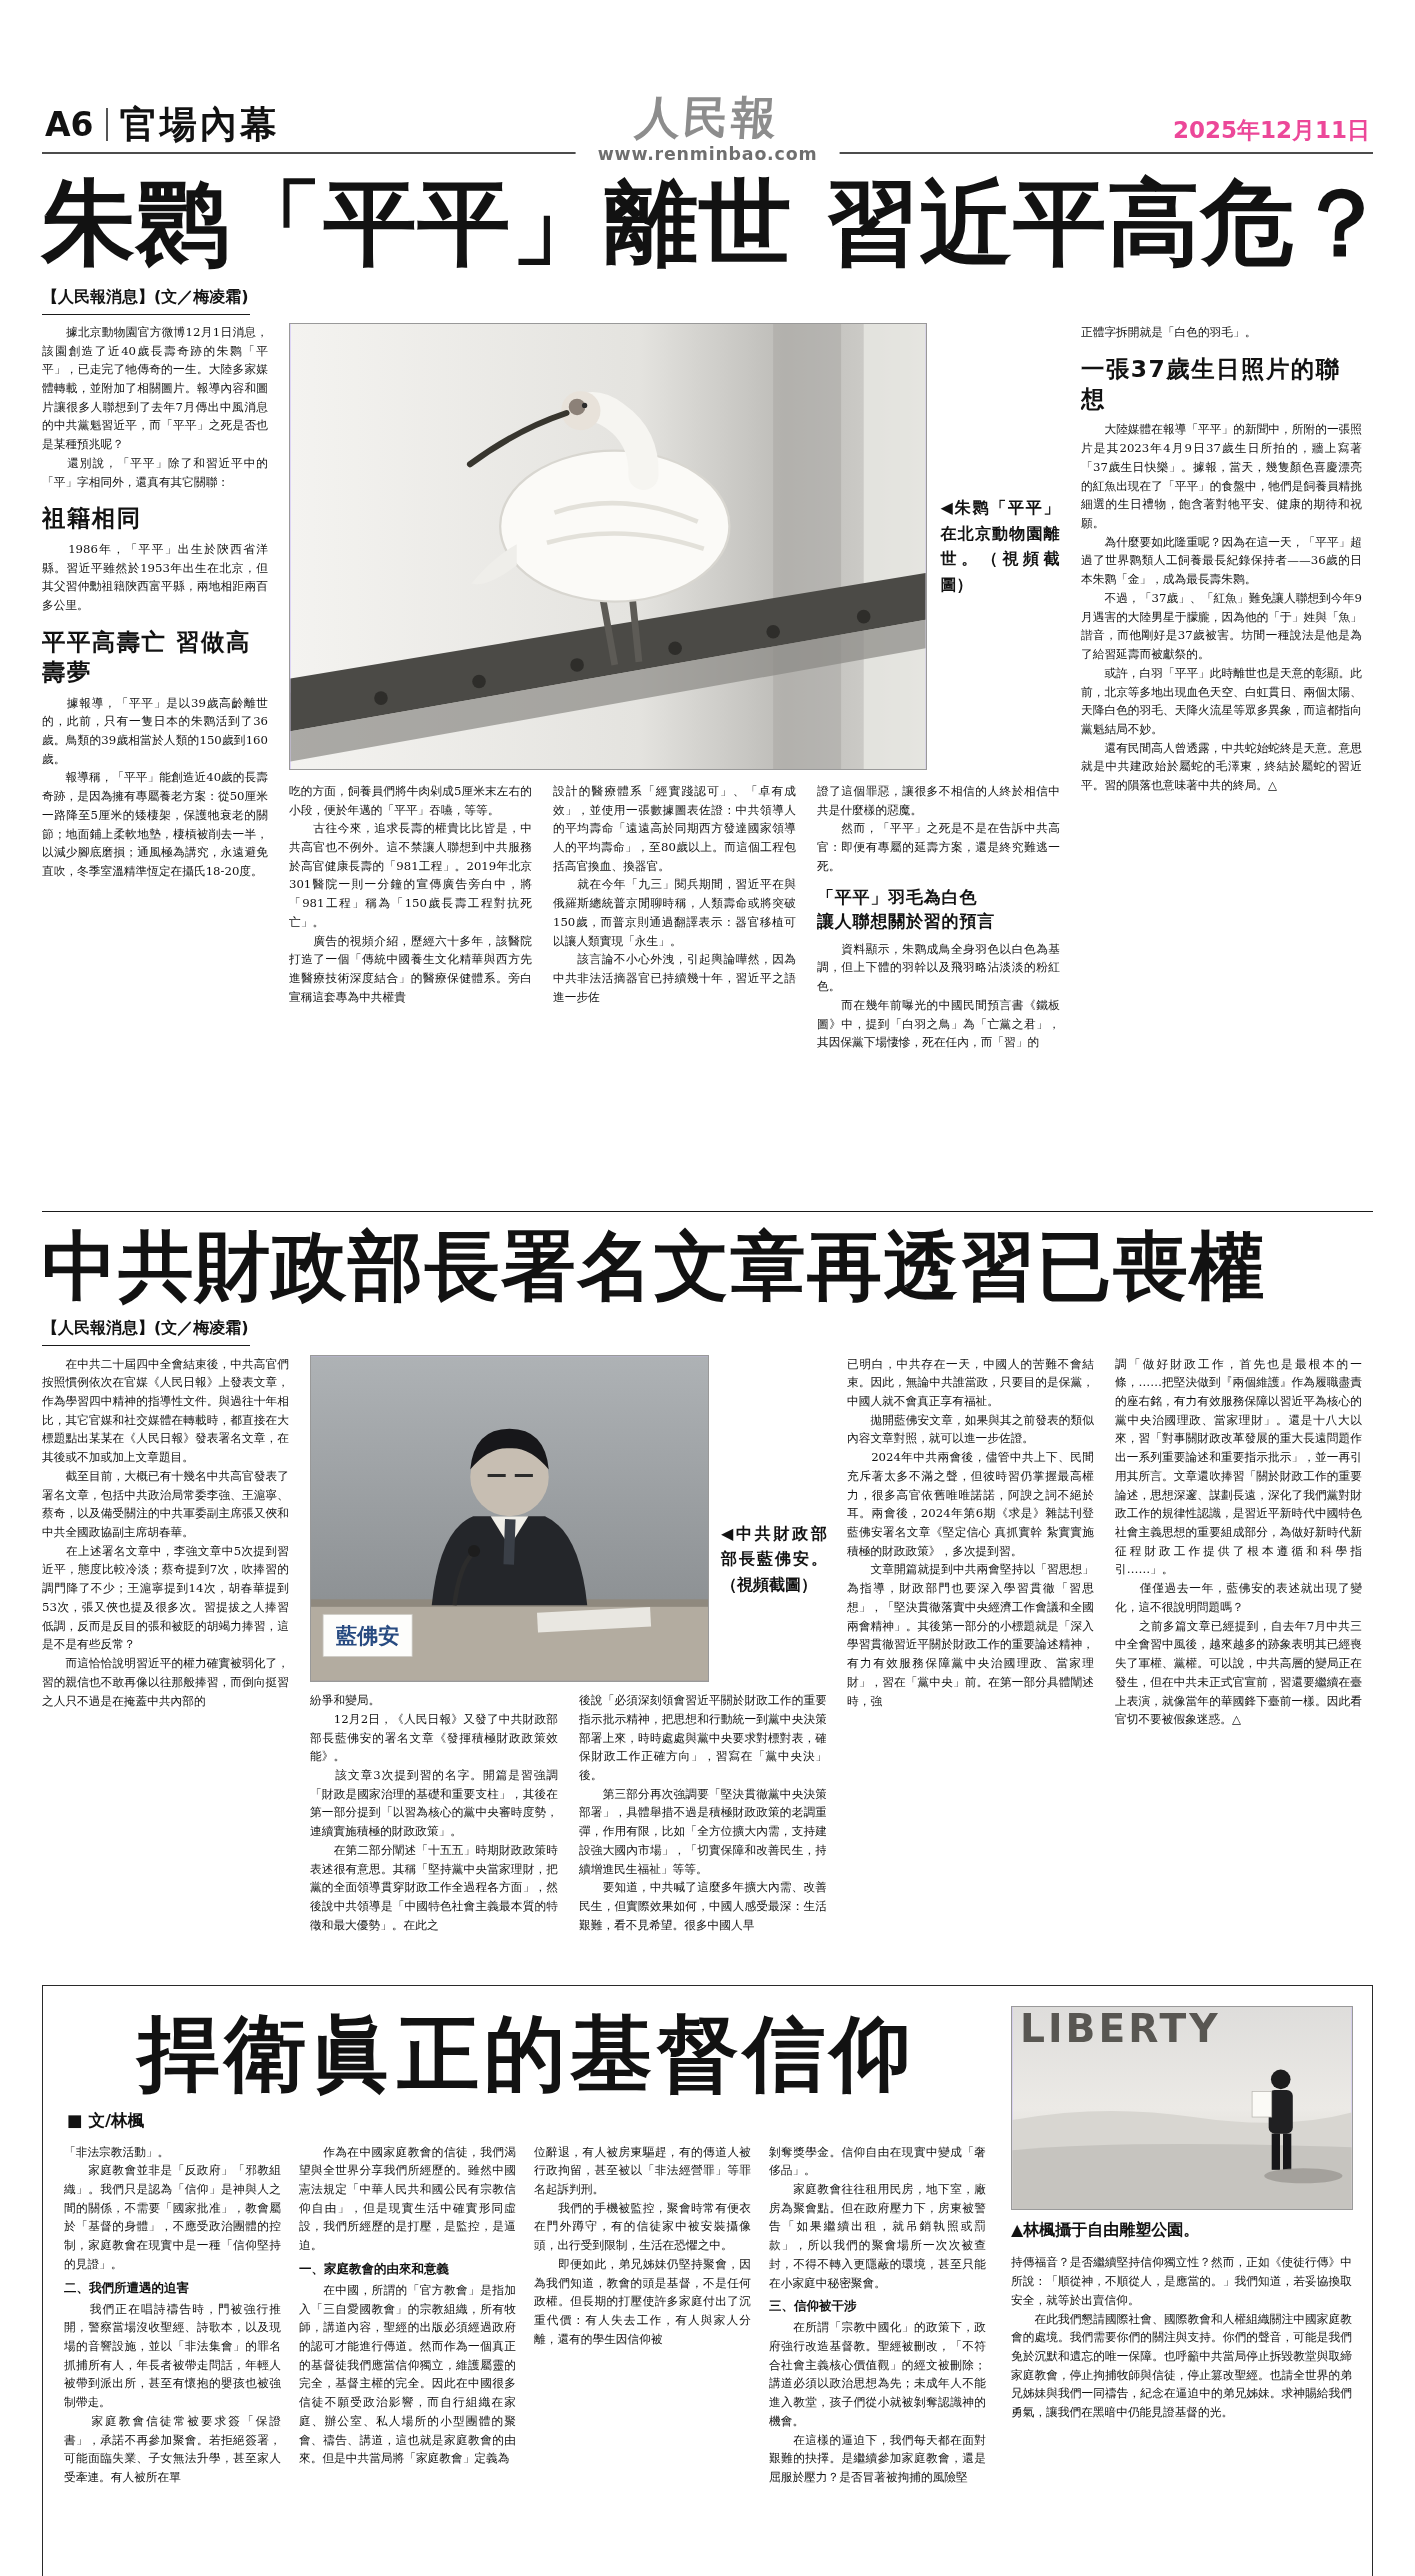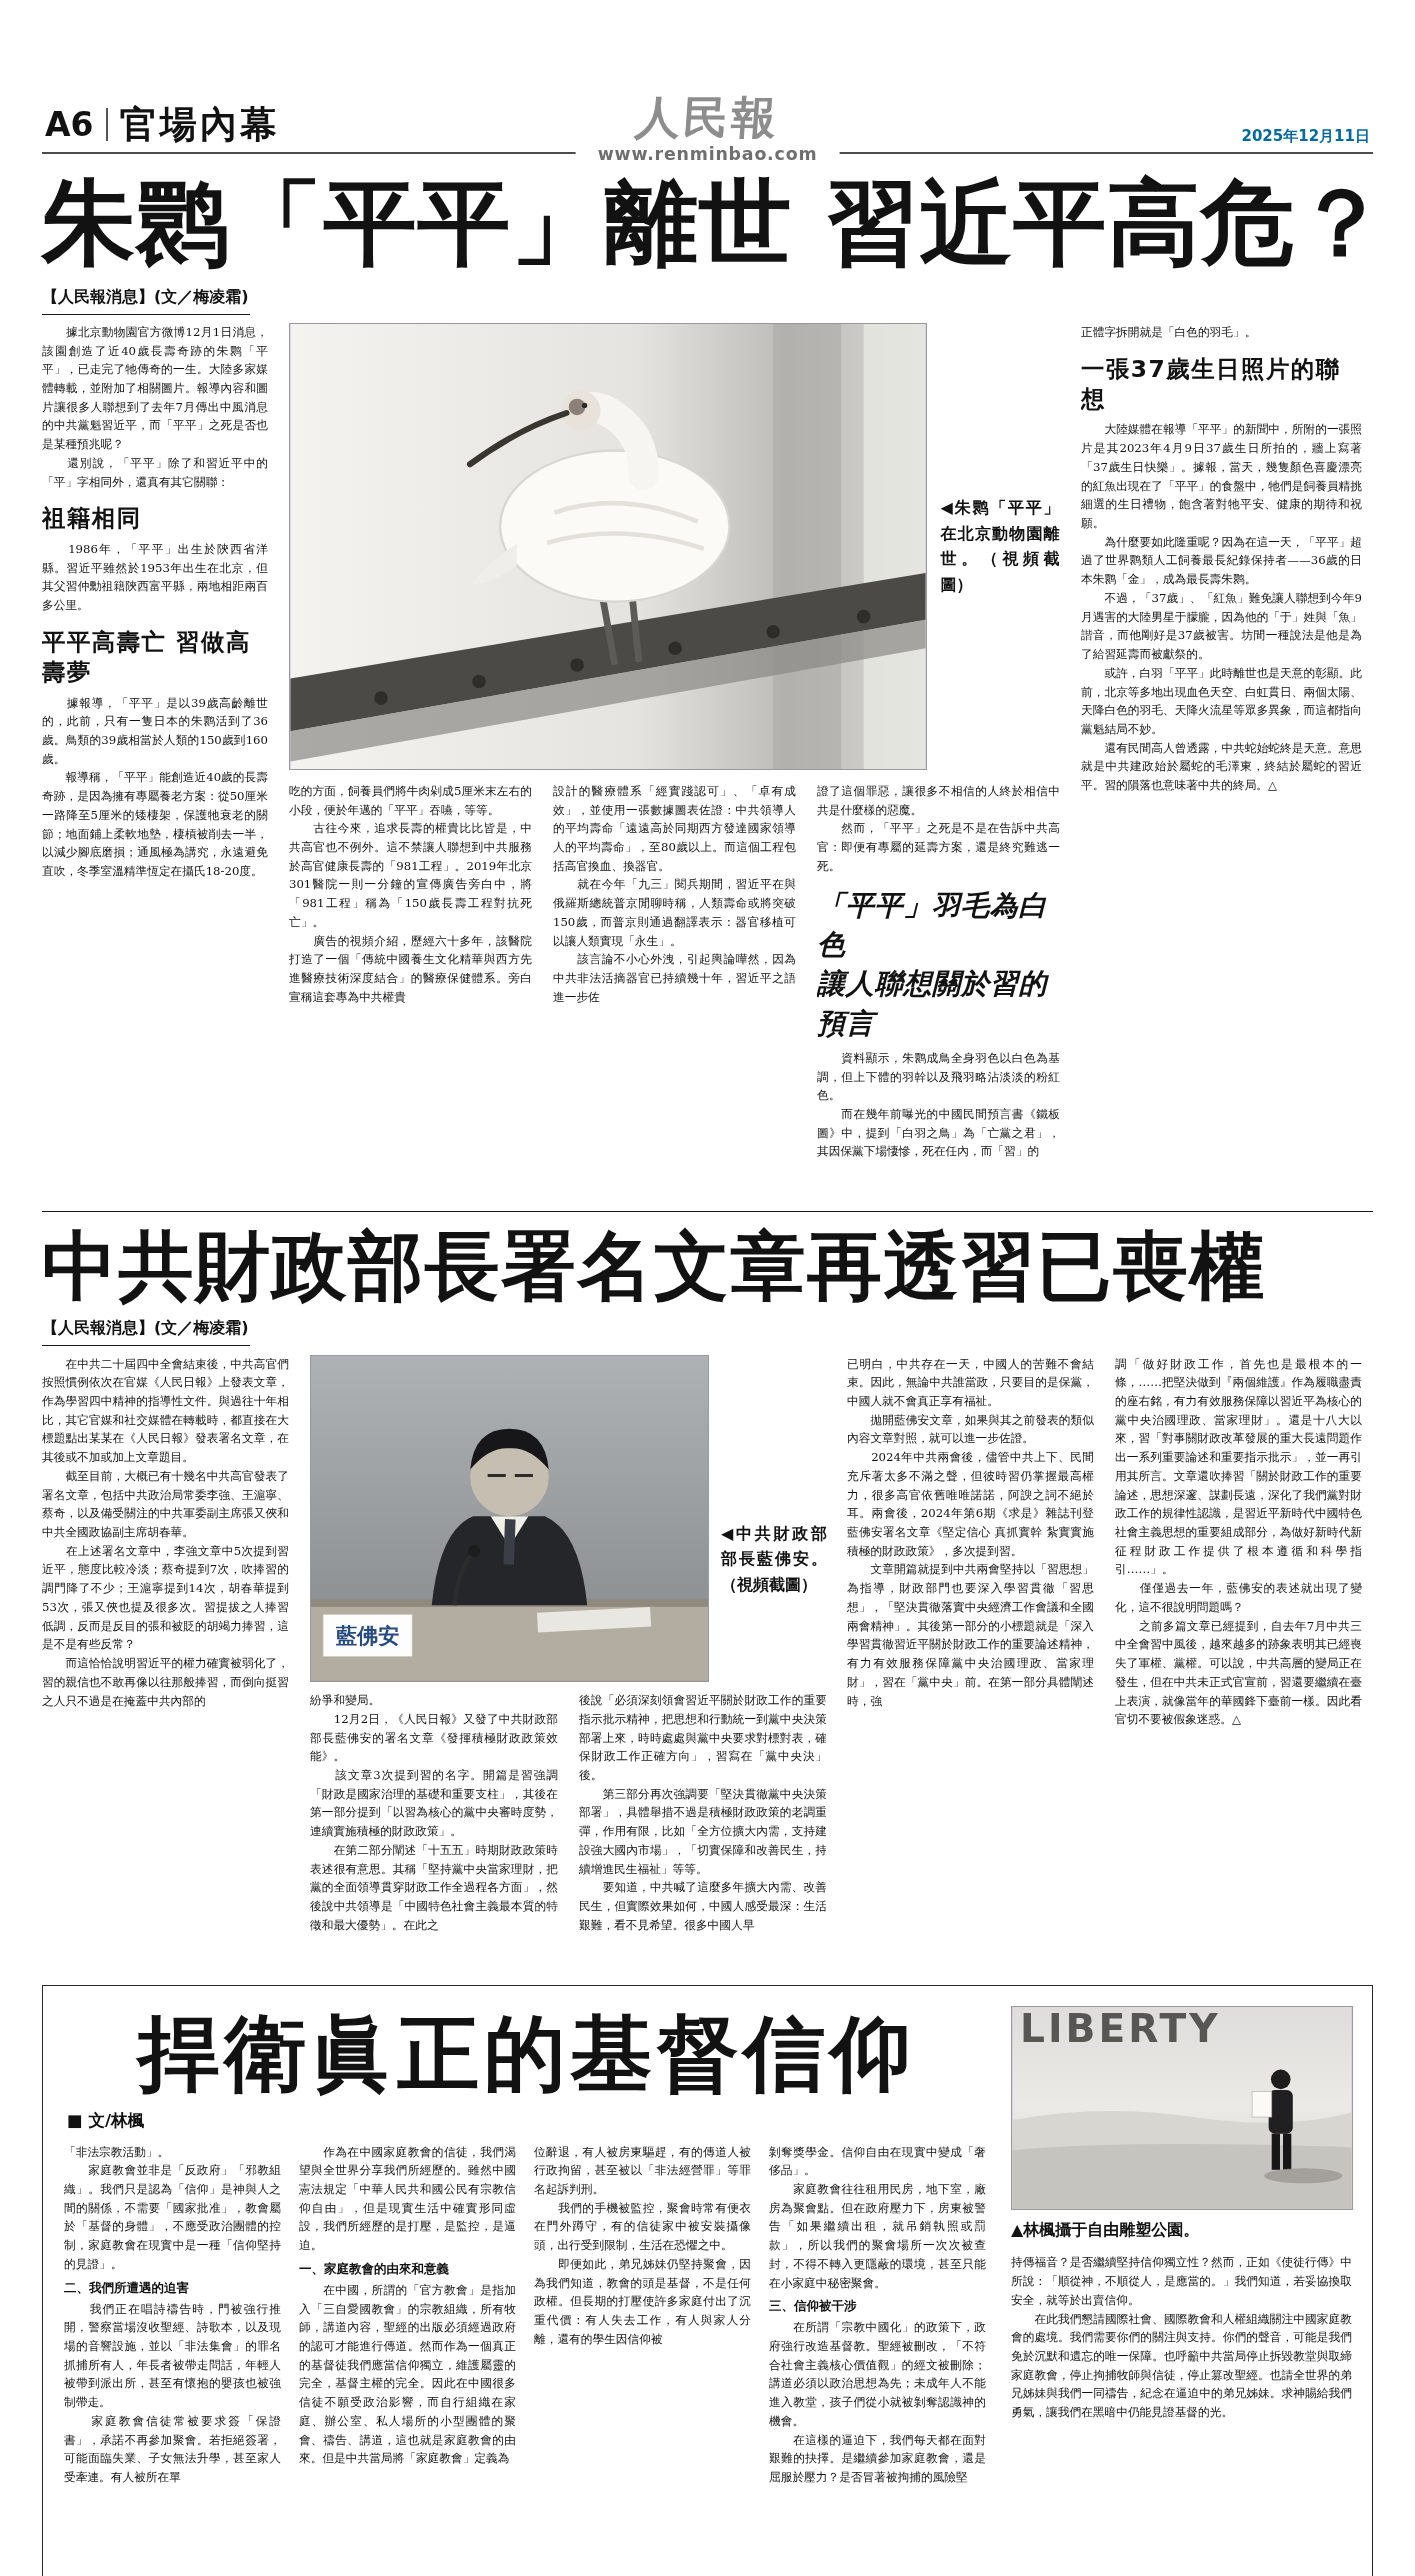--- a/index.html
+++ b/index.html
@@ -17,21 +17,21 @@
   .hdr-rule{position:absolute;left:42px;right:42px;bottom:4.5px;border-top:2.3px solid #4c4c4c;}
   .hdr-left{position:absolute;left:45px;bottom:13.6px;display:flex;align-items:center;gap:12px;}
   .edition{font-size:33px;font-weight:900;line-height:1;}
   .hdr-sep{width:2.3px;height:33px;background:#555;}
   .section{font-size:37px;font-weight:900;line-height:1.05;letter-spacing:3px;}
   .hdr-center{position:absolute;left:50%;transform:translateX(-50%);bottom:-6px;
     text-align:center;background:#fff;padding:0 22.6px;z-index:2;}
   .masthead{font-size:45px;font-weight:900;color:#8d8d8d;letter-spacing:3px;
     font-family:"DejaVu Serif","Liberation Serif",serif;transform:skewX(-4deg);line-height:1;}
   .site{font-size:17.4px;font-weight:bold;color:#6f6f6f;letter-spacing:0.8px;margin-top:4.5px;}
-  .hdr-date{position:absolute;right:45px;bottom:12px;font-size:15px;font-weight:bold;color:#0369a1;}
+  .hdr-date{position:absolute;right:45px;bottom:12px;font-size:23px;font-weight:bold;color:#ec4899;}
   .colтext,.coltext{white-space:pre-line;}
   .coltext{font-family:"DejaVu Serif","Liberation Serif",serif;
     font-size:11.7px;line-height:1.6;text-align:justify;white-space:pre-line;}
   .byline{display:inline-block;font-size:16px;font-weight:bold;
     padding:3px 1.5px 6px 0;border-bottom:1.5px solid #1a1a1a;}
   .cap{font-size:16px;font-weight:bold;line-height:1.6;text-align:justify;}
   
   .a1{padding:7.5px 42px 0 42px;}
   .a1-headline{font-family:"DejaVu Serif","Liberation Serif",serif;
     font-size:93px;font-weight:900;letter-spacing:0.8px;line-height:1.1;
@@ -39,21 +39,21 @@
   .a1-body{display:flex;gap:21px;margin-top:7.5px;height:869px;overflow:hidden;}
   .a1-c1{width:226px;flex:none;overflow:hidden;}
   .a1-mid{width:771px;flex:none;display:flex;flex-direction:column;gap:12px;}
   .a1-photo-row{display:flex;gap:13.6px;height:447px;}
   .photo-frame{border:0.8px solid #999;background:#c4b5fd;flex:none;overflow:hidden;}
   .a1-caption{width:119px;flex:none;align-self:center;}
   .a1-cols{display:flex;gap:21px;height:392px;overflow:hidden;}
   .a1-cols>div{width:243px;flex:none;overflow:hidden;}
   .a1-c5{width:281px;flex:none;overflow:hidden;}
   .sub-big{font-size:23.4px;font-weight:900;letter-spacing:1.5px;margin:12px 0 6px 0;line-height:1.3;}
-  .sub-two{font-size:28px;font-weight:900;letter-spacing:0.8px;margin:10.6px 0 6px 0;line-height:1.4;white-space:pre-line;font-style:italic;}
+  .sub-two{font-size:17px;font-weight:900;letter-spacing:0.8px;margin:10.6px 0 6px 0;line-height:1.4;white-space:pre-line;}
   
   .a2{margin:19.6px 42px 0 42px;border-top:1.5px solid #1a1a1a;padding-top:10.6px;}
   .a2-headline{font-family:"DejaVu Serif","Liberation Serif",serif;
     font-size:75px;font-weight:900;letter-spacing:1.5px;line-height:1.08;white-space:nowrap;margin:3px 0 7.5px 0;}
   .a2-body{display:flex;gap:21px;margin-top:9px;height:608px;overflow:hidden;}
   .a2-c{width:247px;flex:none;overflow:hidden;}
   .a2-mid{width:516px;flex:none;display:flex;flex-direction:column;gap:10.6px;}
   .a2-photo-row{display:flex;gap:12px;height:326px;}
   .a2-caption{width:106px;flex:none;align-self:end;padding-bottom:83px;}
   .a2-cols{display:flex;gap:21px;flex:1;overflow:hidden;}

